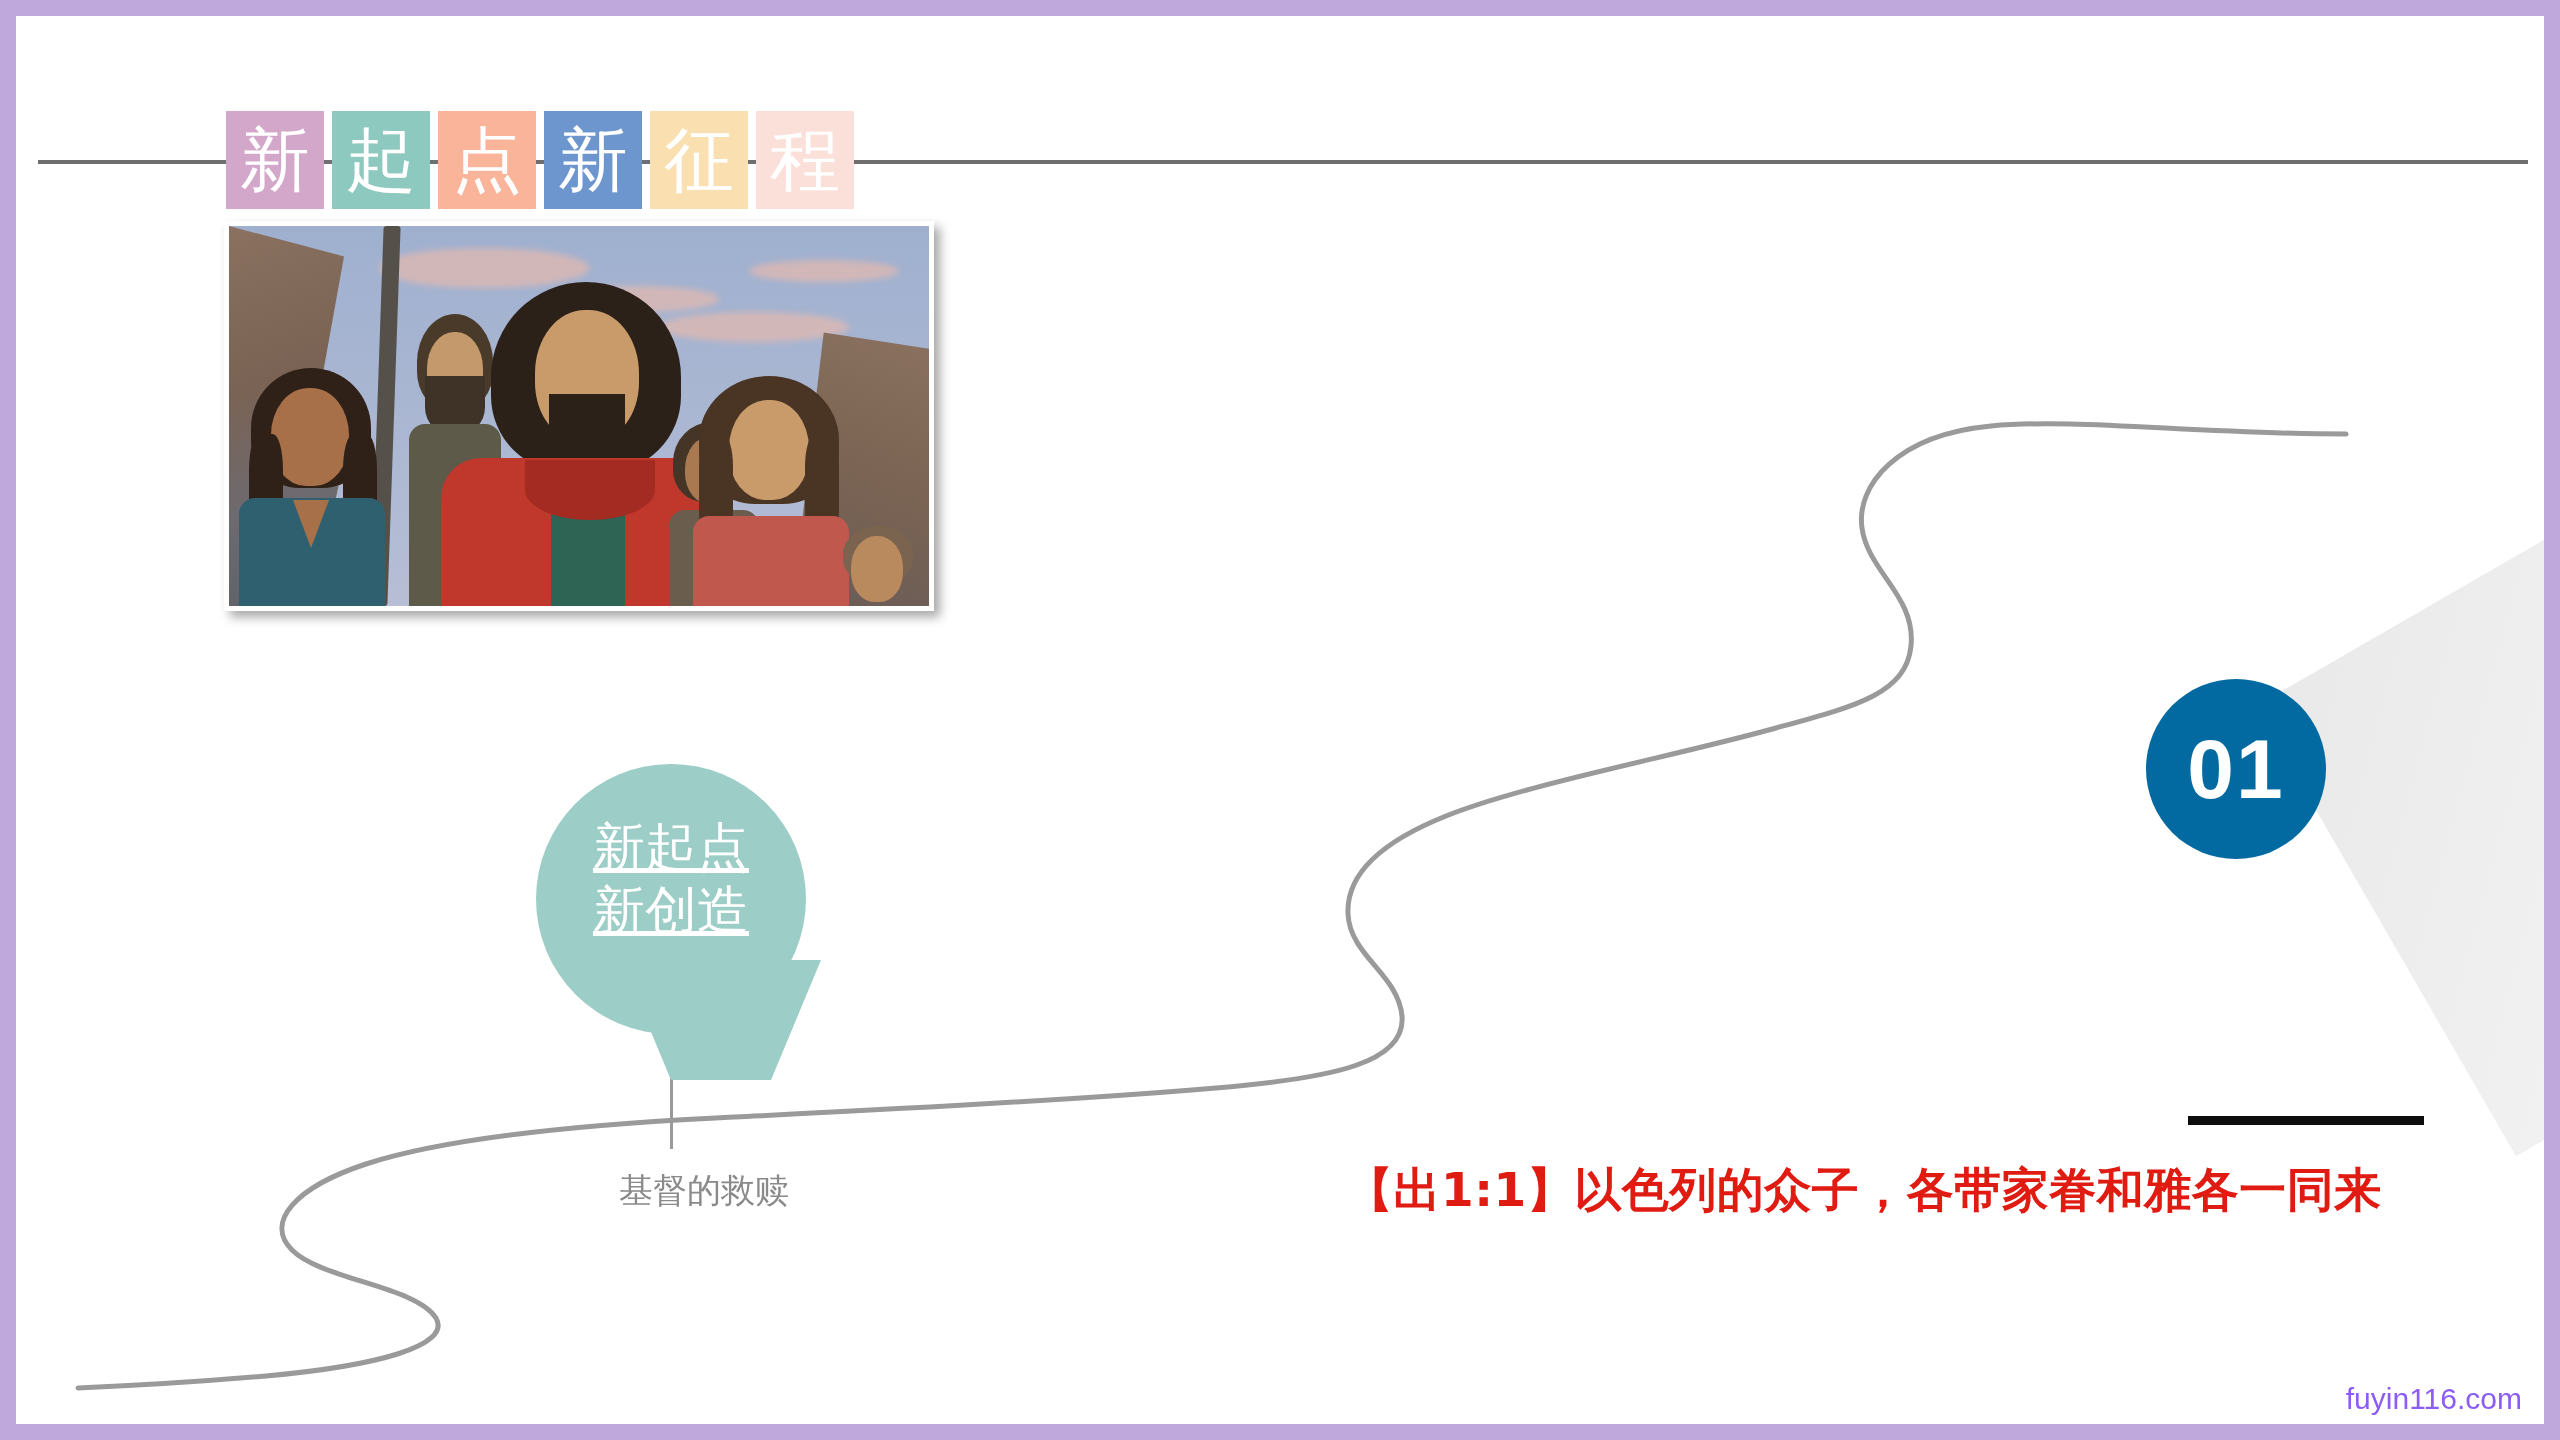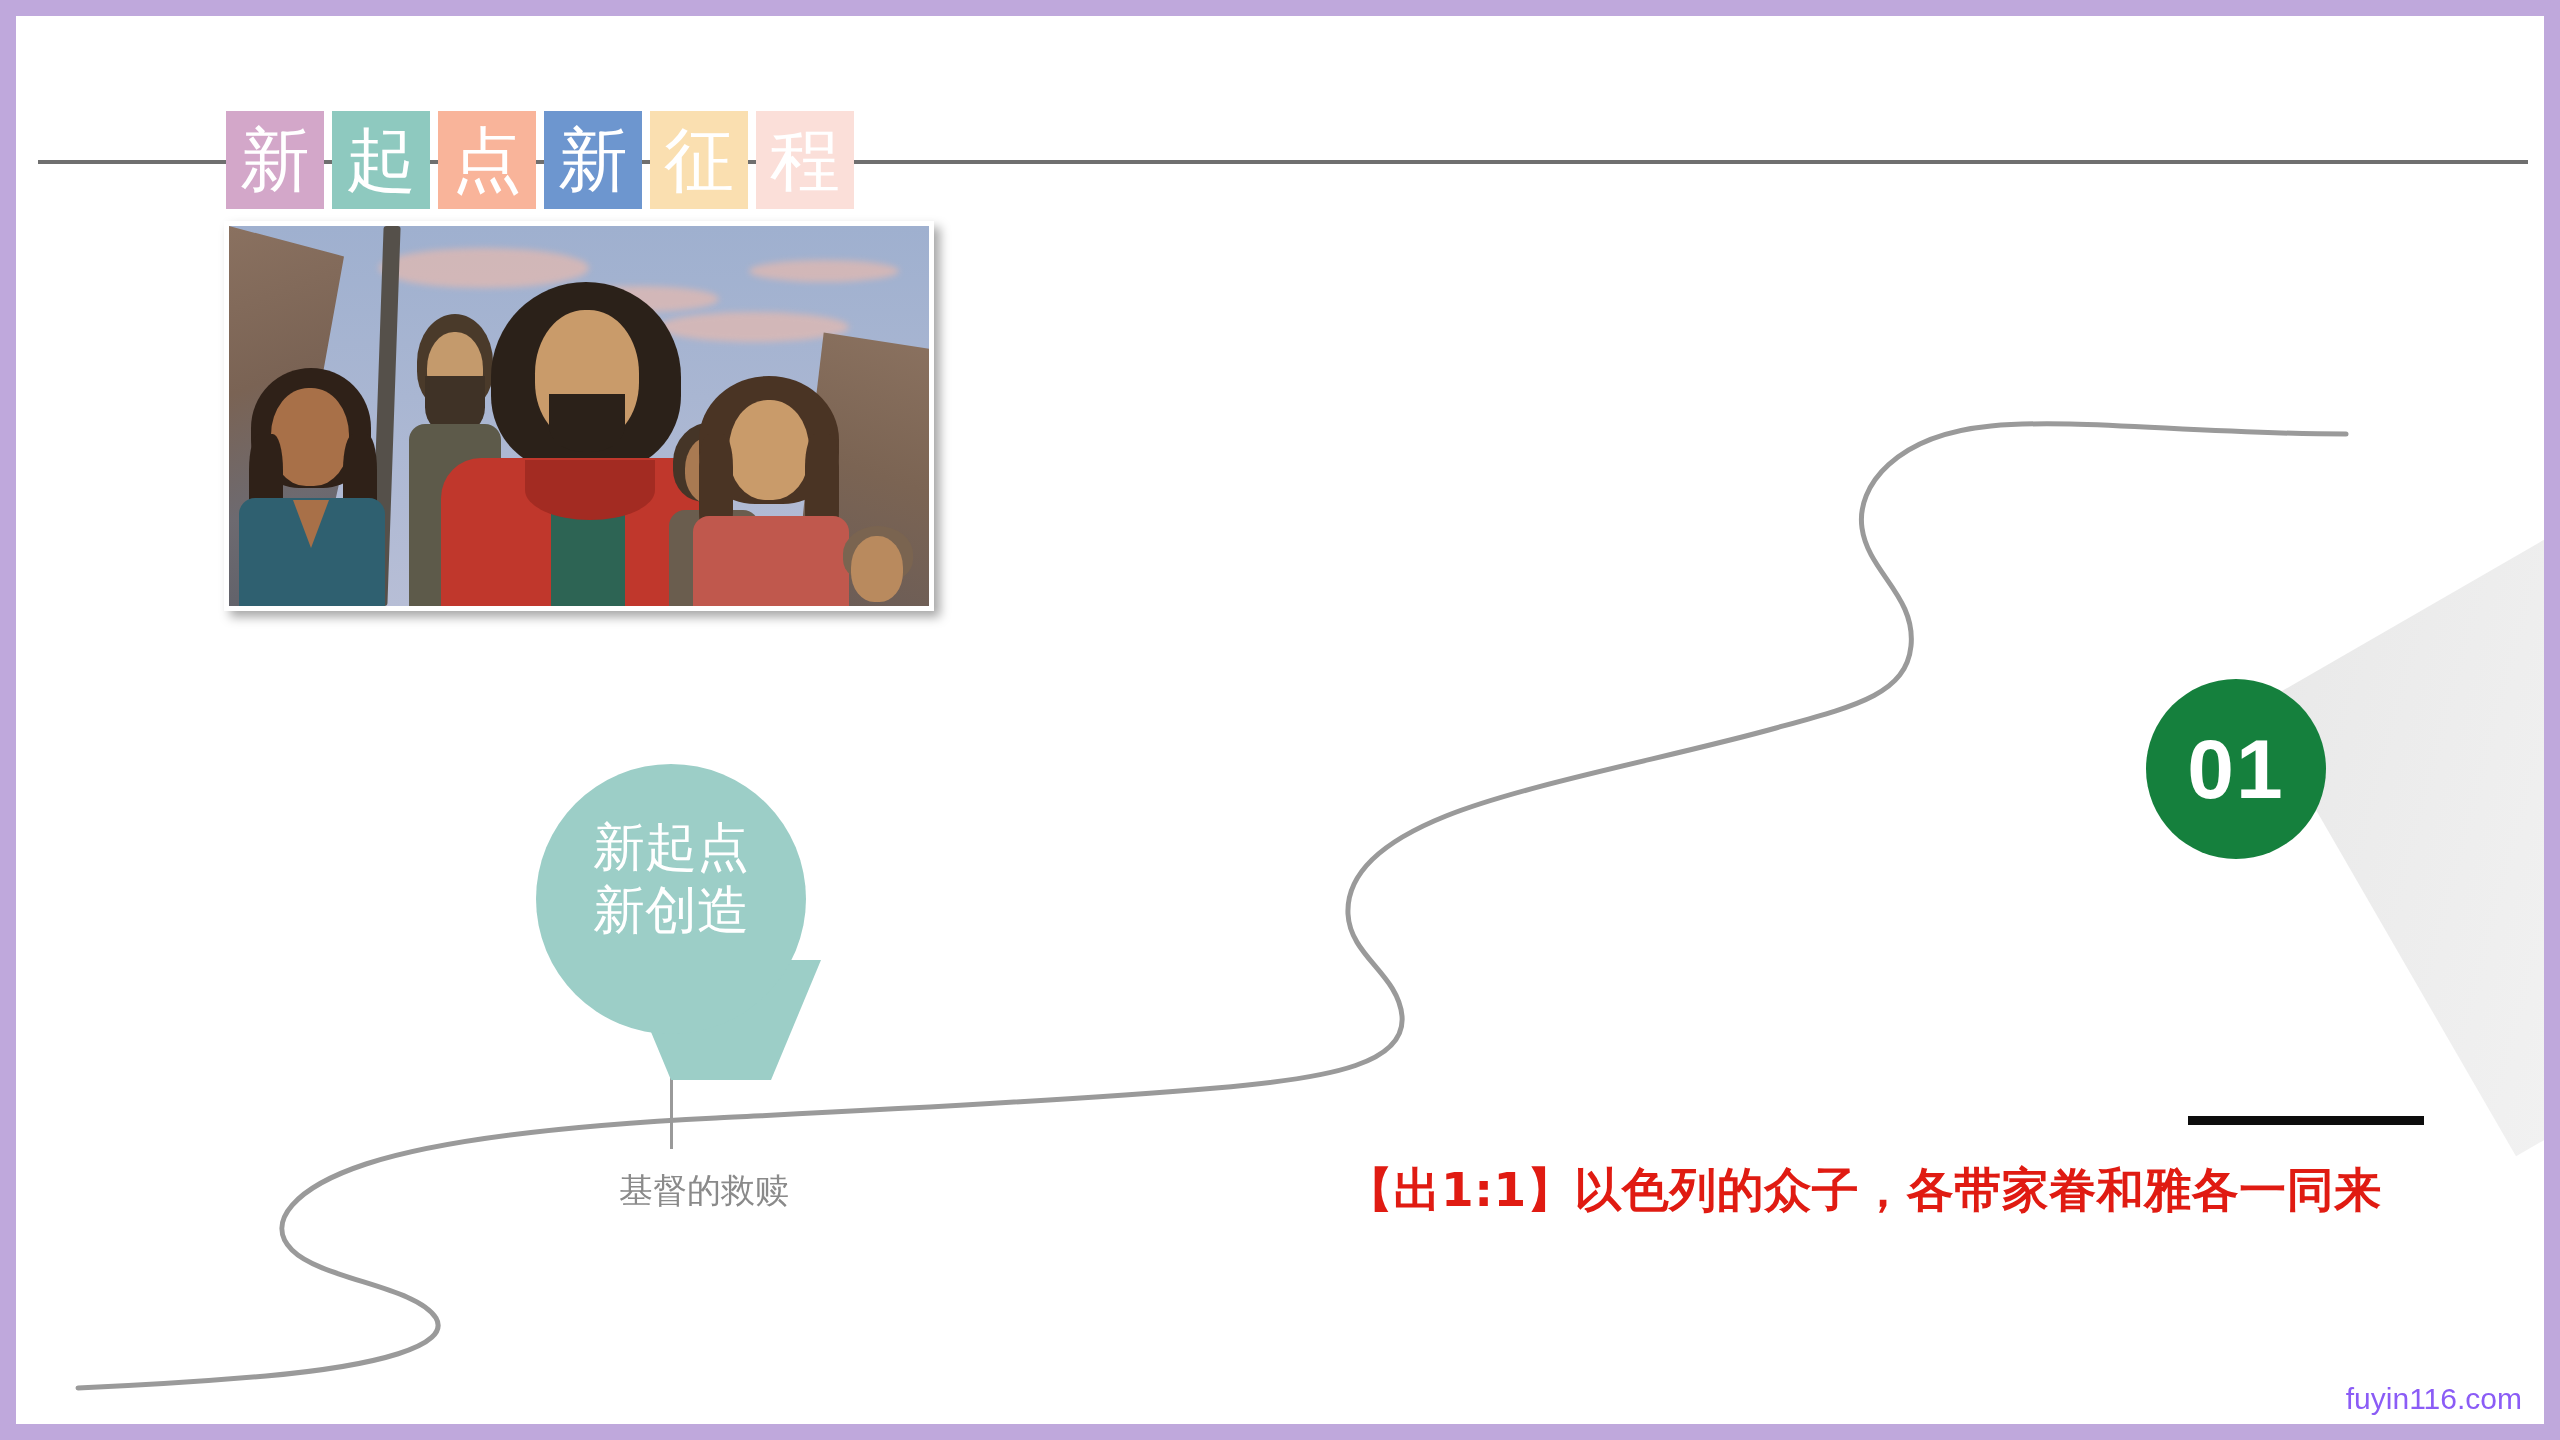--- a/index.html
+++ b/index.html
@@ -104,20 +104,21 @@
     border-top:120px solid #9ccec7;
   }
   .pin-text{
     position:absolute;left:0;top:52px;
     width:270px;
     text-align:center;
     color:#ffffff;
     font-size:52px;
     line-height:1.22;
     font-family:"DejaVu Sans","Liberation Sans",sans-serif;
+    text-decoration:underline;
   }
   .pin-stem{
     position:absolute;
     left:654px;top:1055px;
     width:3px;height:78px;
     background:#9a9a9a;
     z-index:2;
   }
   .pin-caption{
     position:absolute;
@@ -138,21 +139,21 @@
     background:linear-gradient(135deg,#e9e9e9 0%,#f2f2f2 60%,#ffffff 100%);
     transform:rotate(-30deg);
     transform-origin:0 0;
     z-index:2;
   }
   .badge{
     position:absolute;
     left:2130px;top:663px;
     width:180px;height:180px;
     border-radius:50%;
-    background:#15803d;
+    background:#0369a1;
     display:flex;align-items:center;justify-content:center;
     color:#ffffff;
     font-size:84px;
     font-weight:bold;
     z-index:5;
     letter-spacing:2px;
   }
 
   
   .headline{

